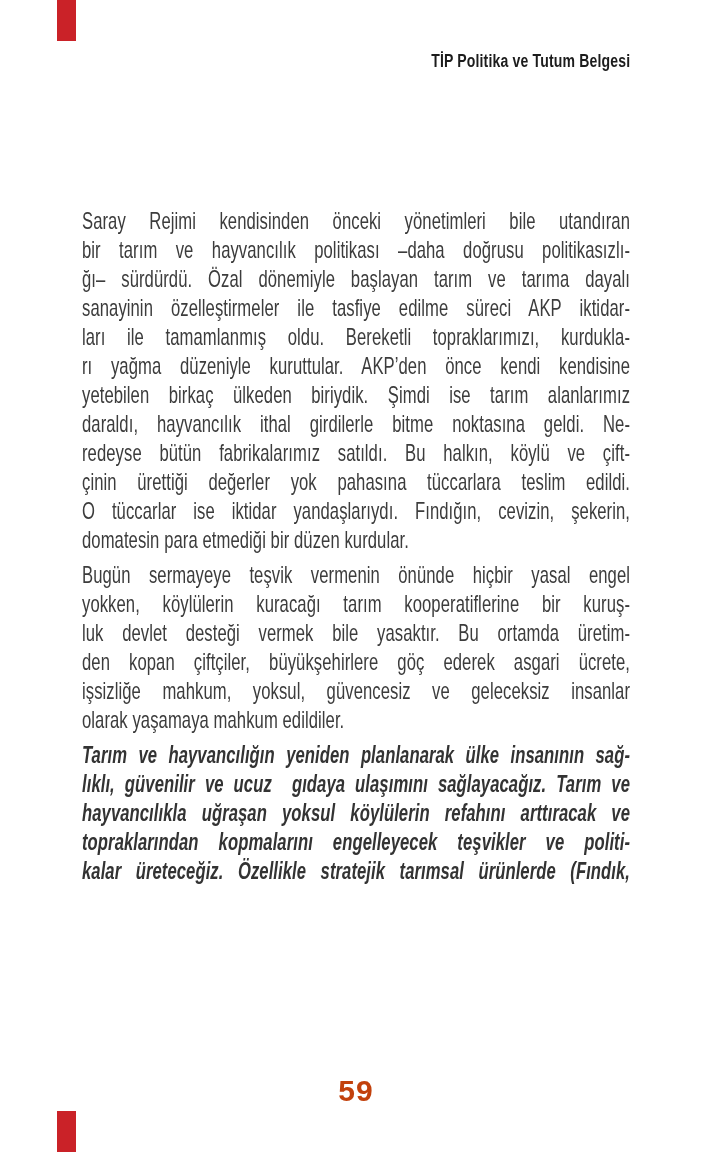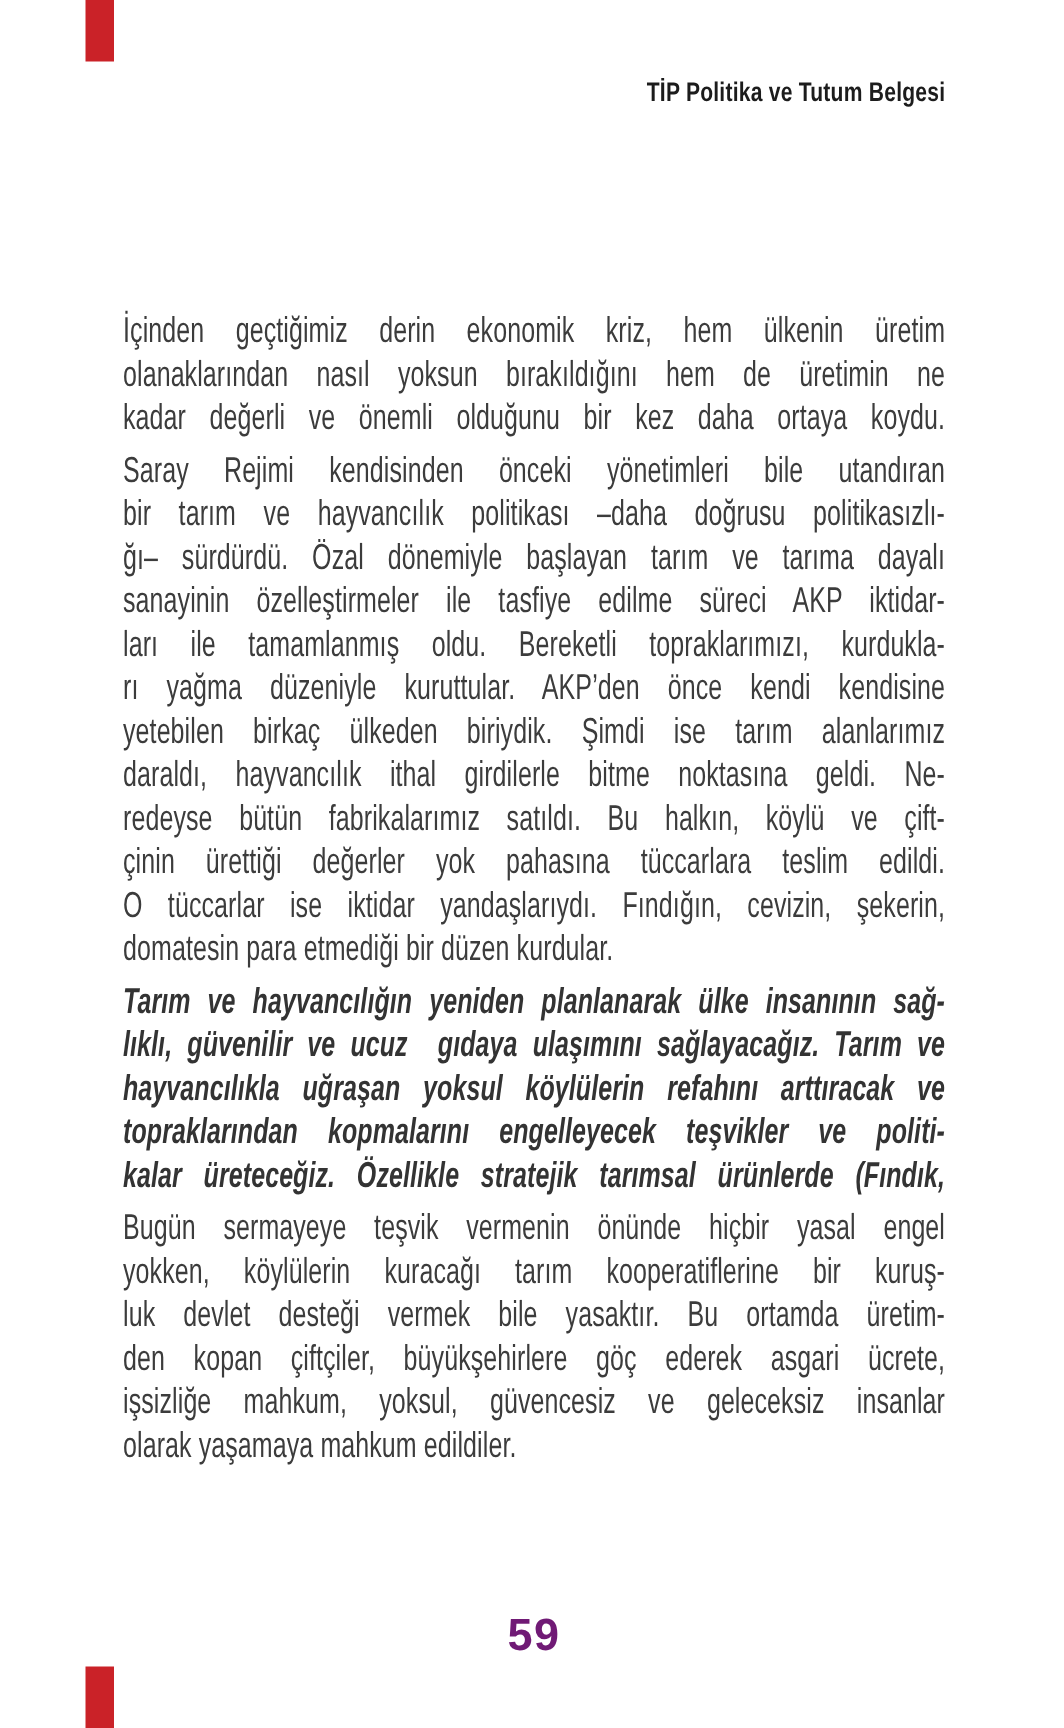--- a/index.html
+++ b/index.html
@@ -83,68 +83,63 @@
 
   .page-number {
     position: absolute;
     top: 1074px;
     left: 82px;
     width: 548px;
     text-align: center;
     font-size: 30px;
     line-height: 34px;
     font-weight: 700;
-    color: #701a75;
+    color: #c2410c;
     letter-spacing: 1px;
   }
 </style>
 </head>
 <body>
 
 <div class="page">
   <div class="corner-mark top"></div>
   <div class="corner-mark bottom"></div>
 
   <div class="running-header">
     <span class="hdr-inner">TİP Politika ve Tutum Belgesi</span>
   </div>
 
   <div class="content">
     <div id="paragraphs">
         <div class="para">
-          <div class="line">İçinden geçtiğimiz derin ekonomik kriz, hem ülkenin üretim</div>
-          <div class="line">olanaklarından nasıl yoksun bırakıldığını hem de üretimin ne</div>
-          <div class="line">kadar değerli ve önemli olduğunu bir kez daha ortaya koydu.</div>
-        </div>
-        <div class="para">
           <div class="line">Saray Rejimi kendisinden önceki yönetimleri bile utandıran</div>
           <div class="line">bir tarım ve hayvancılık politikası –daha doğrusu politikasızlı-</div>
           <div class="line">ğı– sürdürdü. Özal dönemiyle başlayan tarım ve tarıma dayalı</div>
           <div class="line">sanayinin özelleştirmeler ile tasfiye edilme süreci AKP iktidar-</div>
           <div class="line">ları ile tamamlanmış oldu. Bereketli topraklarımızı, kurdukla-</div>
           <div class="line">rı yağma düzeniyle kuruttular. AKP’den önce kendi kendisine</div>
           <div class="line">yetebilen birkaç ülkeden biriydik. Şimdi ise tarım alanlarımız</div>
           <div class="line">daraldı, hayvancılık ithal girdilerle bitme noktasına geldi. Ne-</div>
           <div class="line">redeyse bütün fabrikalarımız satıldı. Bu halkın, köylü ve çift-</div>
           <div class="line">çinin ürettiği değerler yok pahasına tüccarlara teslim edildi.</div>
           <div class="line">O tüccarlar ise iktidar yandaşlarıydı. Fındığın, cevizin, şekerin,</div>
           <div class="line short-last">domatesin para etmediği bir düzen kurdular.</div>
         </div>
-        <div class="para emphasis">
-          <div class="line">Tarım ve hayvancılığın yeniden planlanarak ülke insanının sağ-</div>
-          <div class="line">lıklı, güvenilir ve ucuz&nbsp; gıdaya ulaşımını sağlayacağız. Tarım ve</div>
-          <div class="line">hayvancılıkla uğraşan yoksul köylülerin refahını arttıracak ve</div>
-          <div class="line">topraklarından kopmalarını engelleyecek teşvikler ve politi-</div>
-          <div class="line">kalar üreteceğiz. Özellikle stratejik tarımsal ürünlerde (Fındık,</div>
-        </div>
         <div class="para">
           <div class="line">Bugün sermayeye teşvik vermenin önünde hiçbir yasal engel</div>
           <div class="line">yokken, köylülerin kuracağı tarım kooperatiflerine bir kuruş-</div>
           <div class="line">luk devlet desteği vermek bile yasaktır. Bu ortamda üretim-</div>
           <div class="line">den kopan çiftçiler, büyükşehirlere göç ederek asgari ücrete,</div>
           <div class="line">işsizliğe mahkum, yoksul, güvencesiz ve geleceksiz insanlar</div>
           <div class="line short-last">olarak yaşamaya mahkum edildiler.</div>
         </div>
+        <div class="para emphasis">
+          <div class="line">Tarım ve hayvancılığın yeniden planlanarak ülke insanının sağ-</div>
+          <div class="line">lıklı, güvenilir ve ucuz&nbsp; gıdaya ulaşımını sağlayacağız. Tarım ve</div>
+          <div class="line">hayvancılıkla uğraşan yoksul köylülerin refahını arttıracak ve</div>
+          <div class="line">topraklarından kopmalarını engelleyecek teşvikler ve politi-</div>
+          <div class="line">kalar üreteceğiz. Özellikle stratejik tarımsal ürünlerde (Fındık,</div>
+        </div>
       </div>
   </div>
 
   <div class="page-number">59</div>
 </div>
 
 </body></html>

